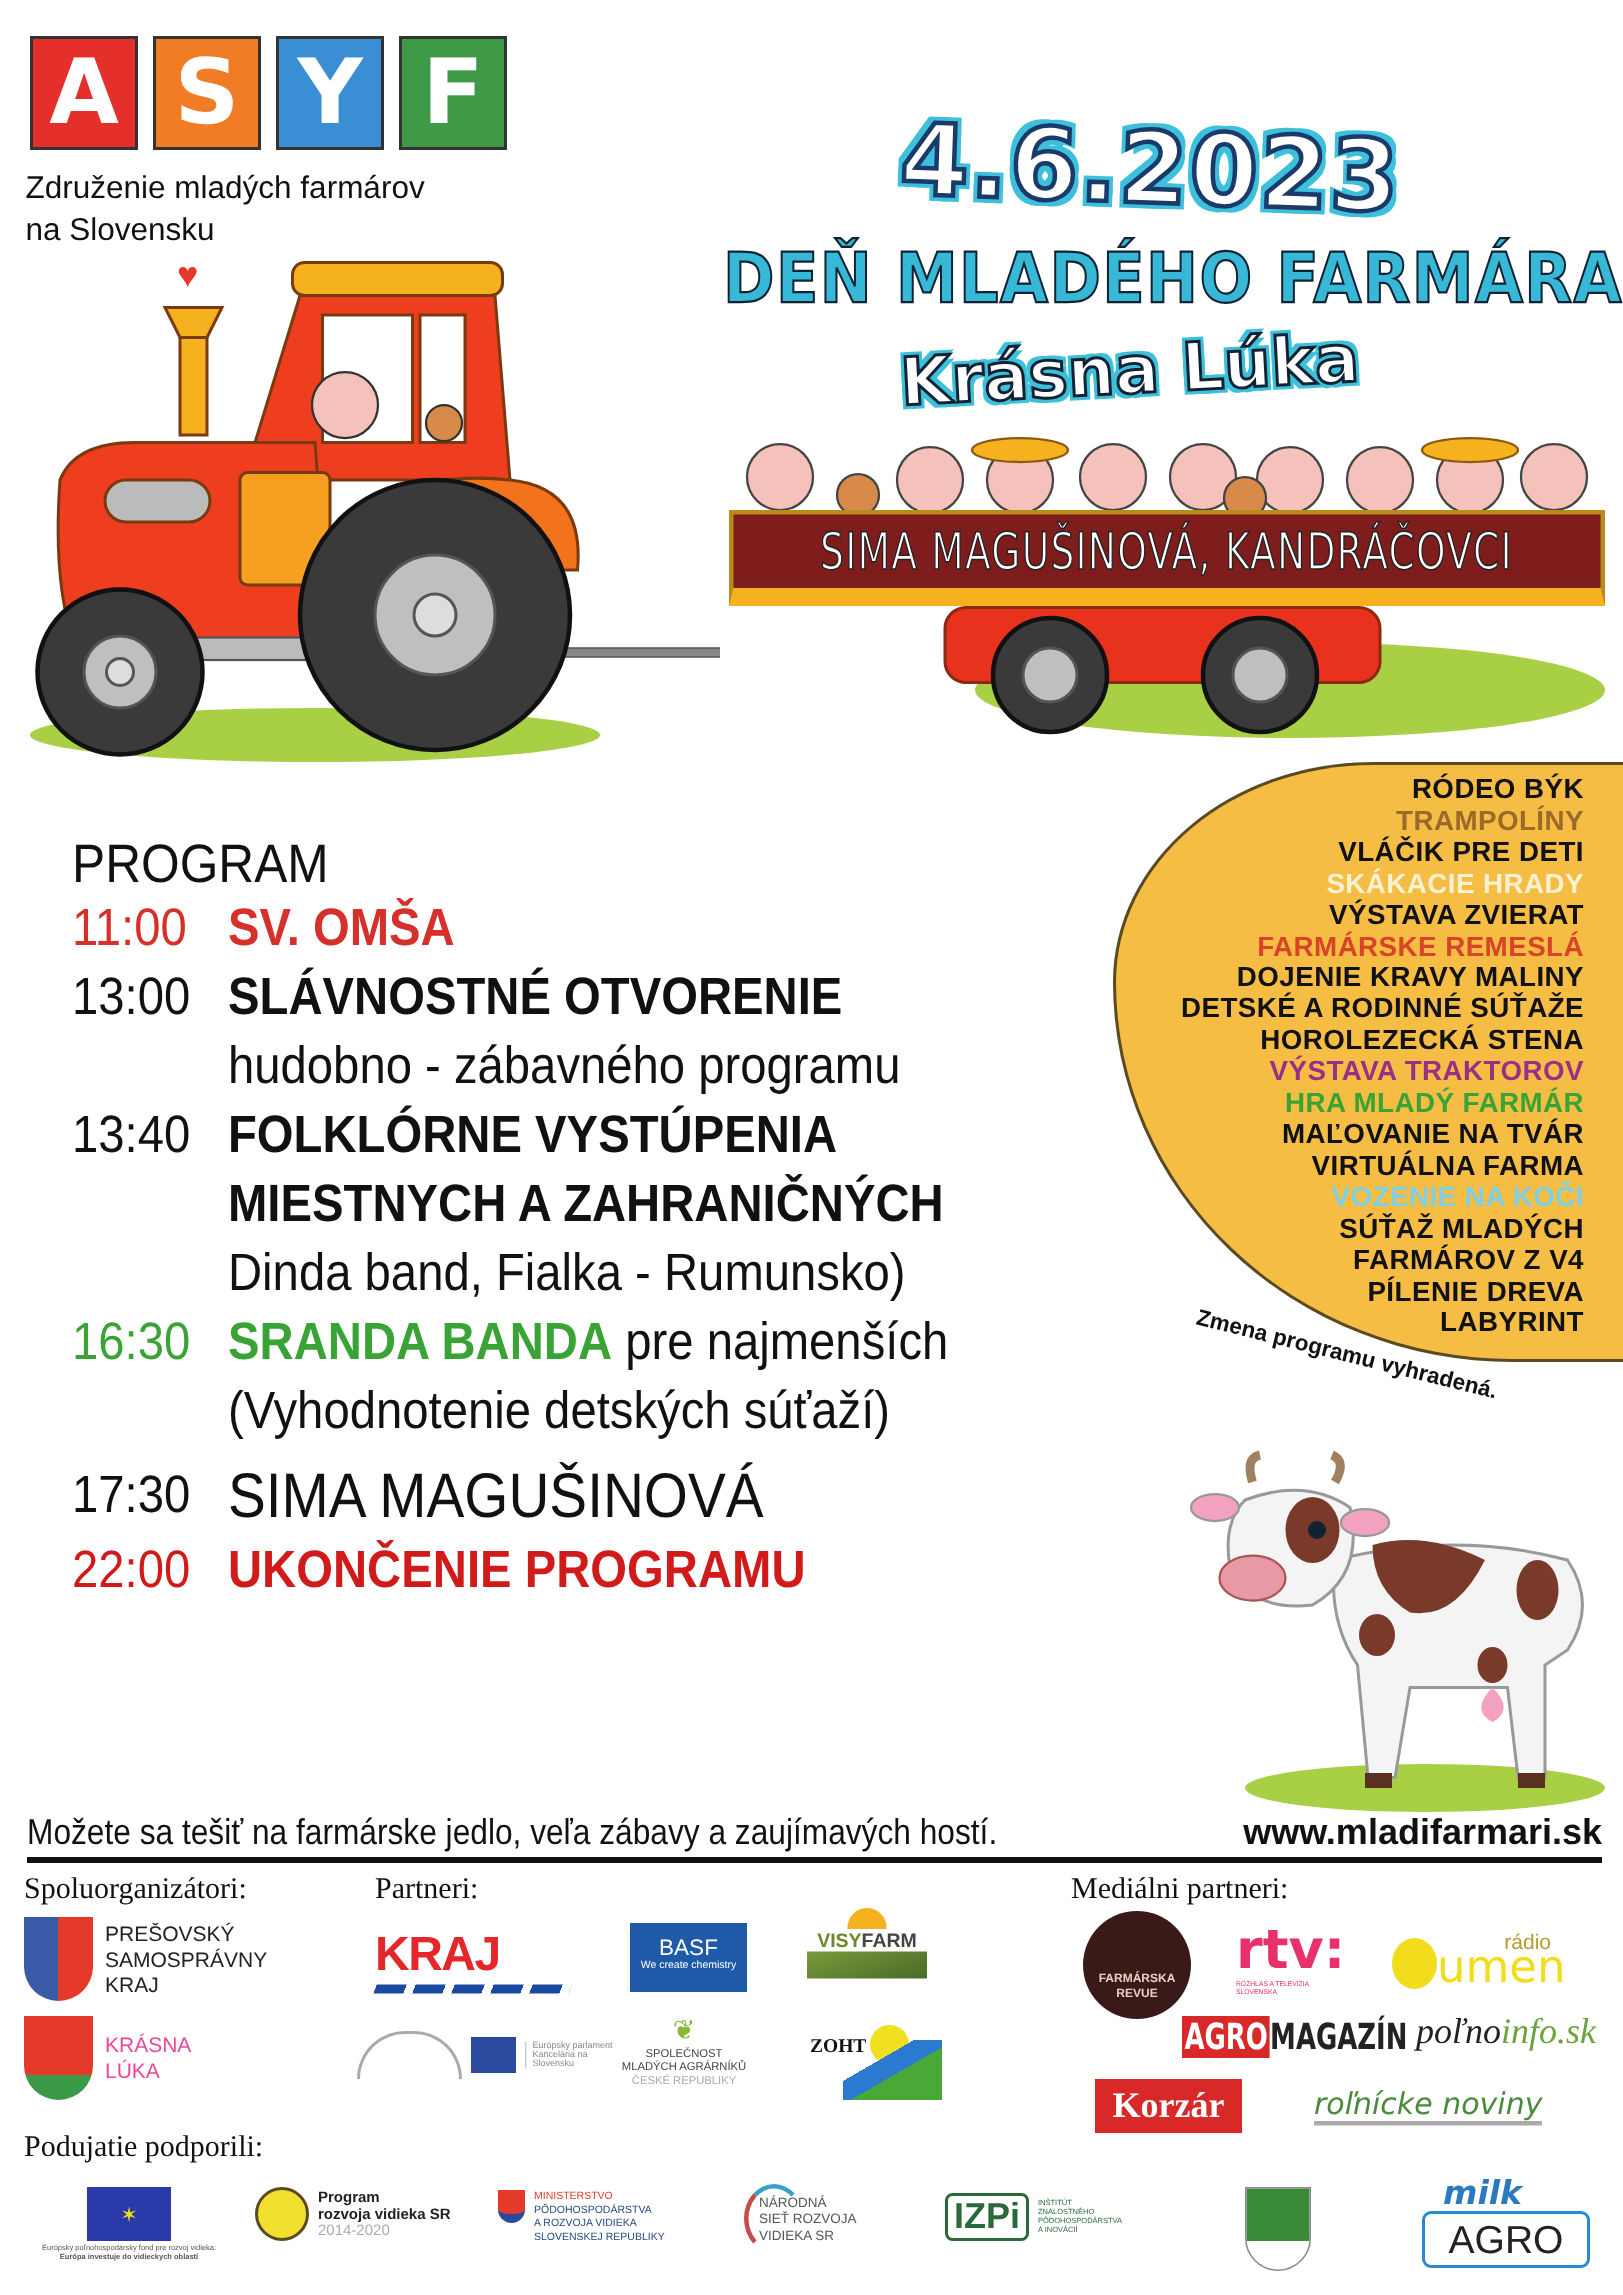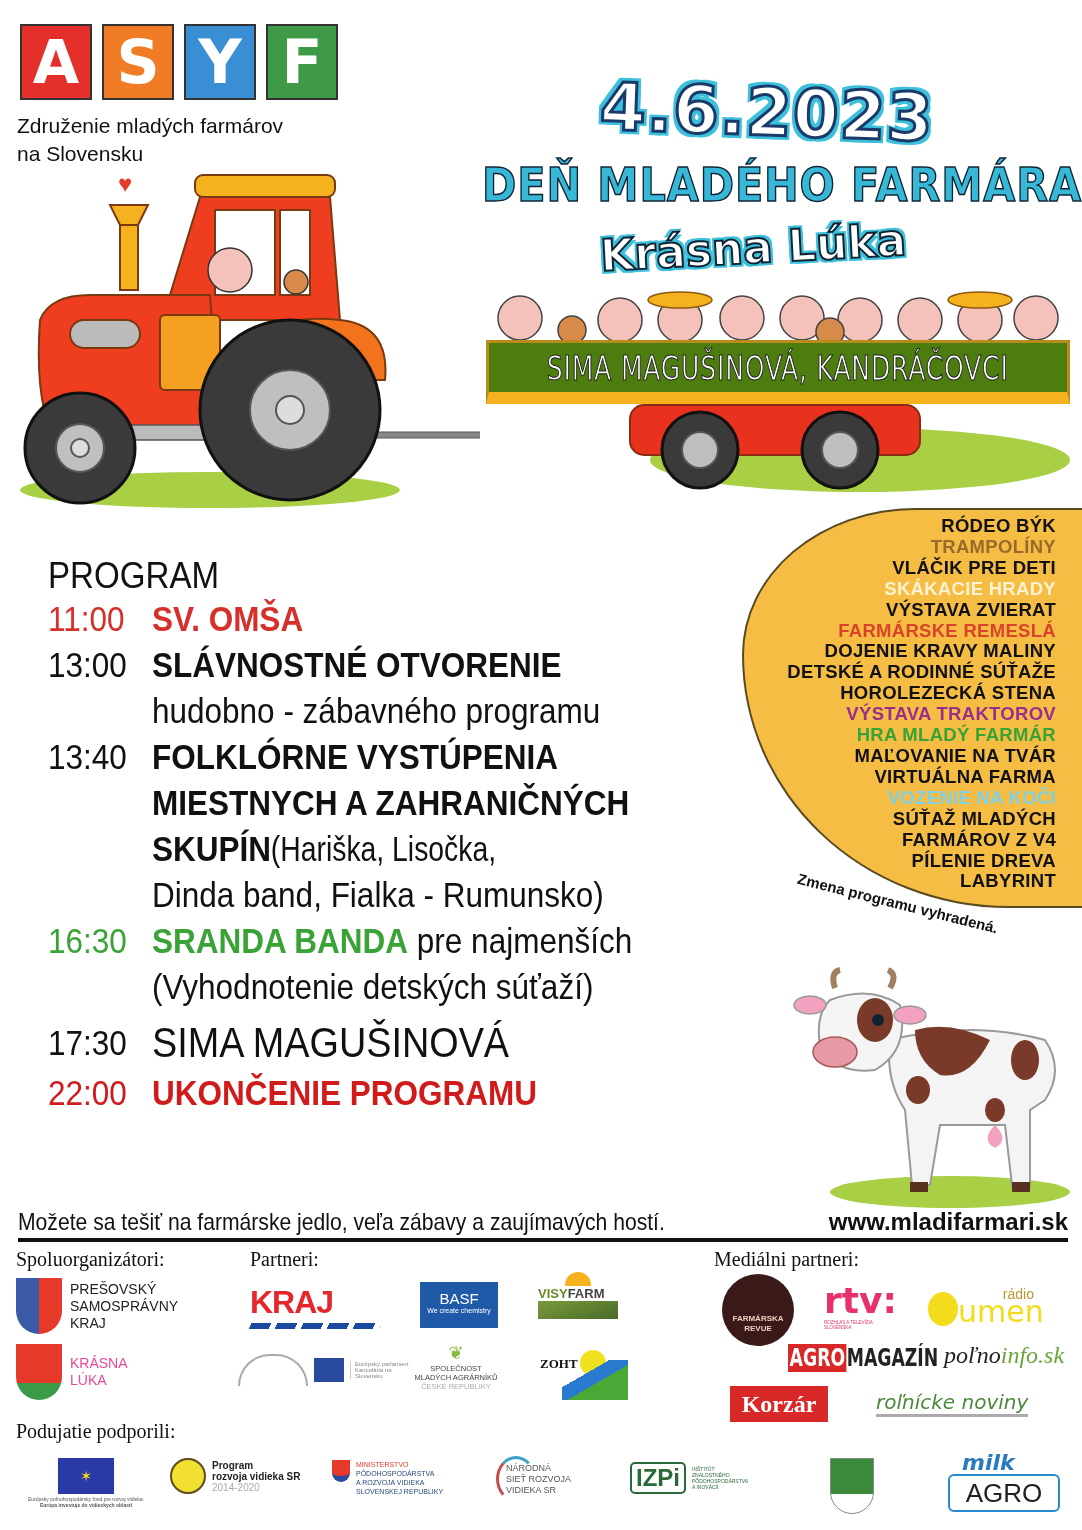--- a/index.html
+++ b/index.html
@@ -22,21 +22,21 @@
     transform: rotate(2deg); letter-spacing: 1px; }
   .event-title { left: 482px; top: 158px; font-family: "DejaVu Sans", sans-serif; font-weight: bold; font-size: 46px; color: #36b8d6;
     -webkit-text-stroke: 1.5px #123; letter-spacing: 1px; transform: scaleX(0.9); transform-origin: left; white-space: nowrap; }
   .place-title { left: 600px; top: 222px; font-family: "DejaVu Sans", sans-serif; font-weight: bold; font-size: 44px; color: #fff;
     -webkit-text-stroke: 2px #123; text-shadow: 3px 3px 0 #3cc0dc, -3px -3px 0 #3cc0dc, 3px -3px 0 #3cc0dc, -3px 3px 0 #3cc0dc; transform: rotate(-3deg); }
 
   
   .tractor { left: 10px; top: 170px; width: 470px; height: 340px; }
   
   .wagon { left: 480px; top: 280px; width: 590px; height: 230px; }
-  .wagon-banner { left: 486px; top: 340px; width: 584px; height: 64px; background: #4d7c0f; border: 3px solid #b98b1c;
+  .wagon-banner { left: 486px; top: 340px; width: 584px; height: 64px; background: #7f1d1d; border: 3px solid #b98b1c;
     border-bottom: 12px solid #f6b21e; display: flex; align-items: center; justify-content: center; }
   .wagon-banner span { font-family: "DejaVu Sans Condensed", "DejaVu Sans", sans-serif; font-size: 34px; color: #fff;
     -webkit-text-stroke: 1px #222; transform: scaleX(0.82); white-space: nowrap; letter-spacing: 1px; }
 
   
   .program { left: 48px; top: 556px; width: 720px; }
   .prog-head { font-size: 36px; line-height: 40px; transform: scaleX(0.92); transform-origin: left; }
   .prog-row { display: flex; font-size: 35px; line-height: 46px; white-space: nowrap; }
   .prog-time { width: 104px; flex: none; transform: scaleX(0.9); transform-origin: left; }
   .prog-body { transform: scaleX(0.9); transform-origin: left; }
@@ -160,21 +160,20 @@
     <span class="prog-time">13:00</span>
     <span class="prog-body b">SLÁVNOSTNÉ OTVORENIE</span>
   </div>
   <div class="prog-indent"><span>hudobno - zábavného programu</span></div>
 
   <div class="prog-row">
     <span class="prog-time">13:40</span>
     <span class="prog-body b">FOLKLÓRNE VYSTÚPENIA</span>
   </div>
   <div class="prog-indent b"><span>MIESTNYCH A ZAHRANIČNÝCH</span></div>
-  <div class="prog-indent"><span><b>SKUPÍN</b><span> (Hariška, Lisočka,</span></span></div>
   <div class="prog-indent"><span>Dinda band, Fialka - Rumunsko)</span></div>
 
   <div class="prog-row">
     <span class="prog-time green">16:30</span>
     <span class="prog-body"><b class="green">SRANDA BANDA</b><span> pre najmenších</span></span>
   </div>
   <div class="prog-indent"><span>(Vyhodnotenie detských súťaží)</span></div>
 
   <div class="prog-row" style="margin-top:6px">
     <span class="prog-time" style="line-height:54px">17:30</span>
@@ -254,21 +253,21 @@
 
 <div class="abs sec-label" style="left:250px;top:1248px">Partneri:</div>
 <div class="abs" style="left:250px;top:1284px;width:130px">
   <div style="font-family:'Liberation Sans',sans-serif;font-weight:bold;font-size:32px;color:#e5262a;letter-spacing:-1px">KRAJ</div>
   <div style="height:6px;margin-top:2px;background:repeating-linear-gradient(90deg,#1a4aa0 0 20px,transparent 20px 26px);transform:skewX(-20deg)"></div>
 </div>
 <div class="abs" style="left:420px;top:1282px;width:78px;height:46px;background:#1e5aa8;color:#fff;text-align:center">
   <div style="font-weight:normal;font-size:15px;margin-top:8px">BASF</div>
   <div style="font-size:7px">We create chemistry</div>
 </div>
-<div class="abs" style="left:538px;top:1272px;width:80px;">
+<div class="abs" style="left:538px;top:1272px;width:80px;text-align:center">
   <div style="width:26px;height:14px;margin:0 auto;background:#f6b21e;border-radius:13px 13px 0 0"></div>
   <div style="font-weight:bold;font-size:13px"><span style="color:#6a8a2a">VISY</span><span style="color:#444">FARM</span></div>
   <div style="height:18px;background:linear-gradient(160deg,#7a9a3a,#4a6a2a)"></div>
 </div>
 <div class="abs" style="left:238px;top:1354px;display:flex;align-items:center;gap:6px">
   <div style="width:70px;height:32px;border:2px solid #aaa;border-radius:35px 35px 0 0;border-bottom:none"></div>
   <div style="width:30px;height:24px;background:#2a4aa0"></div>
   <div style="font-size:6px;color:#888;width:60px;border-left:1px solid #ccc;padding-left:4px">
       <div>Európsky parlament</div>
       <div>Kancelária na Slovensku</div>

